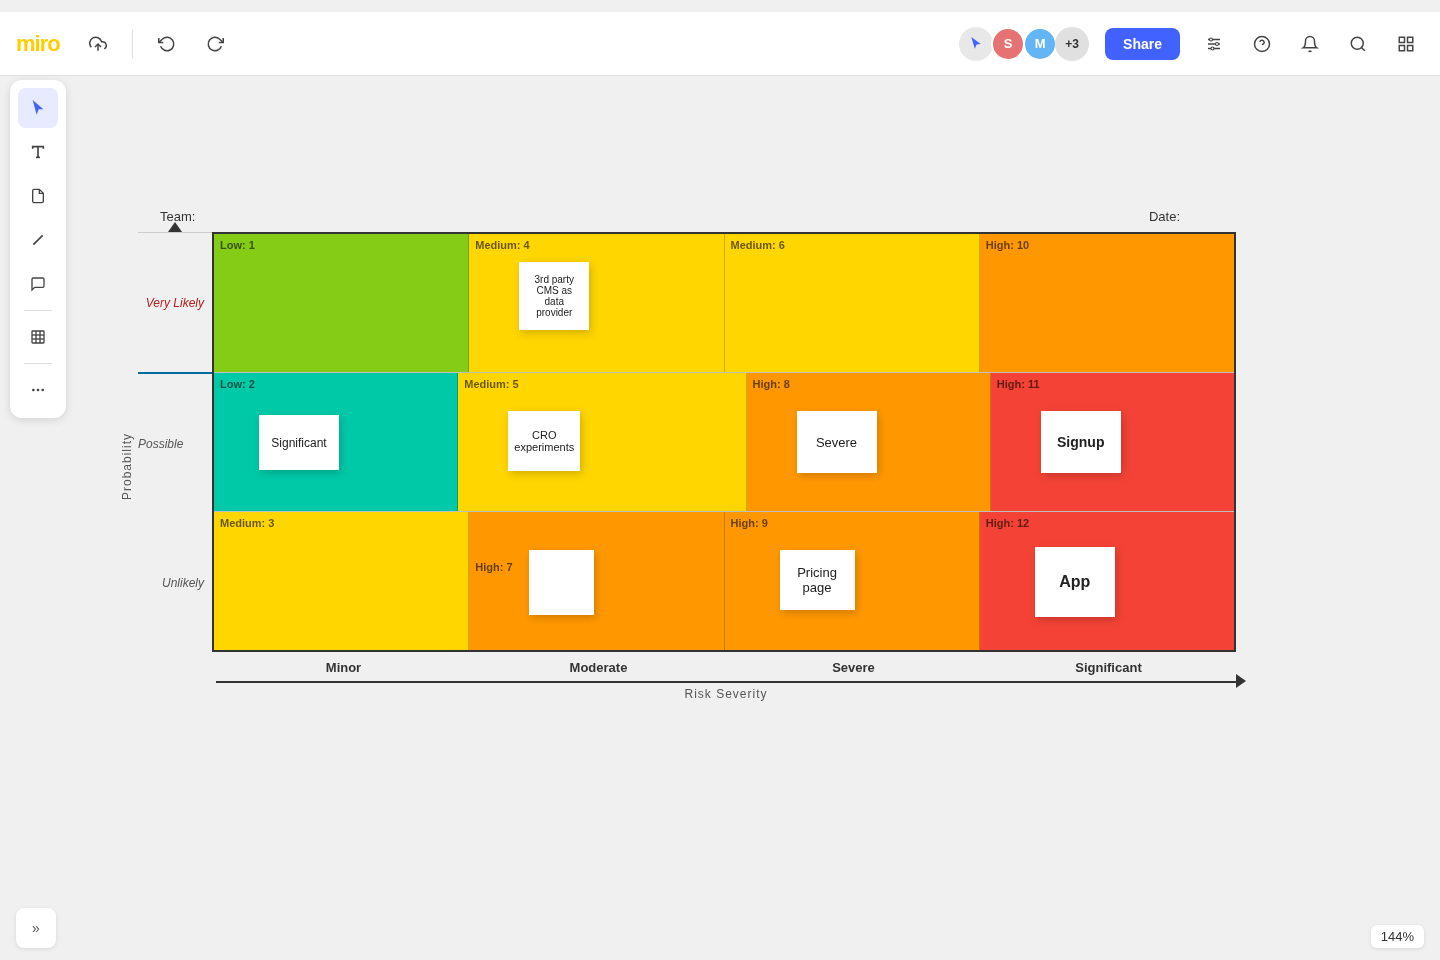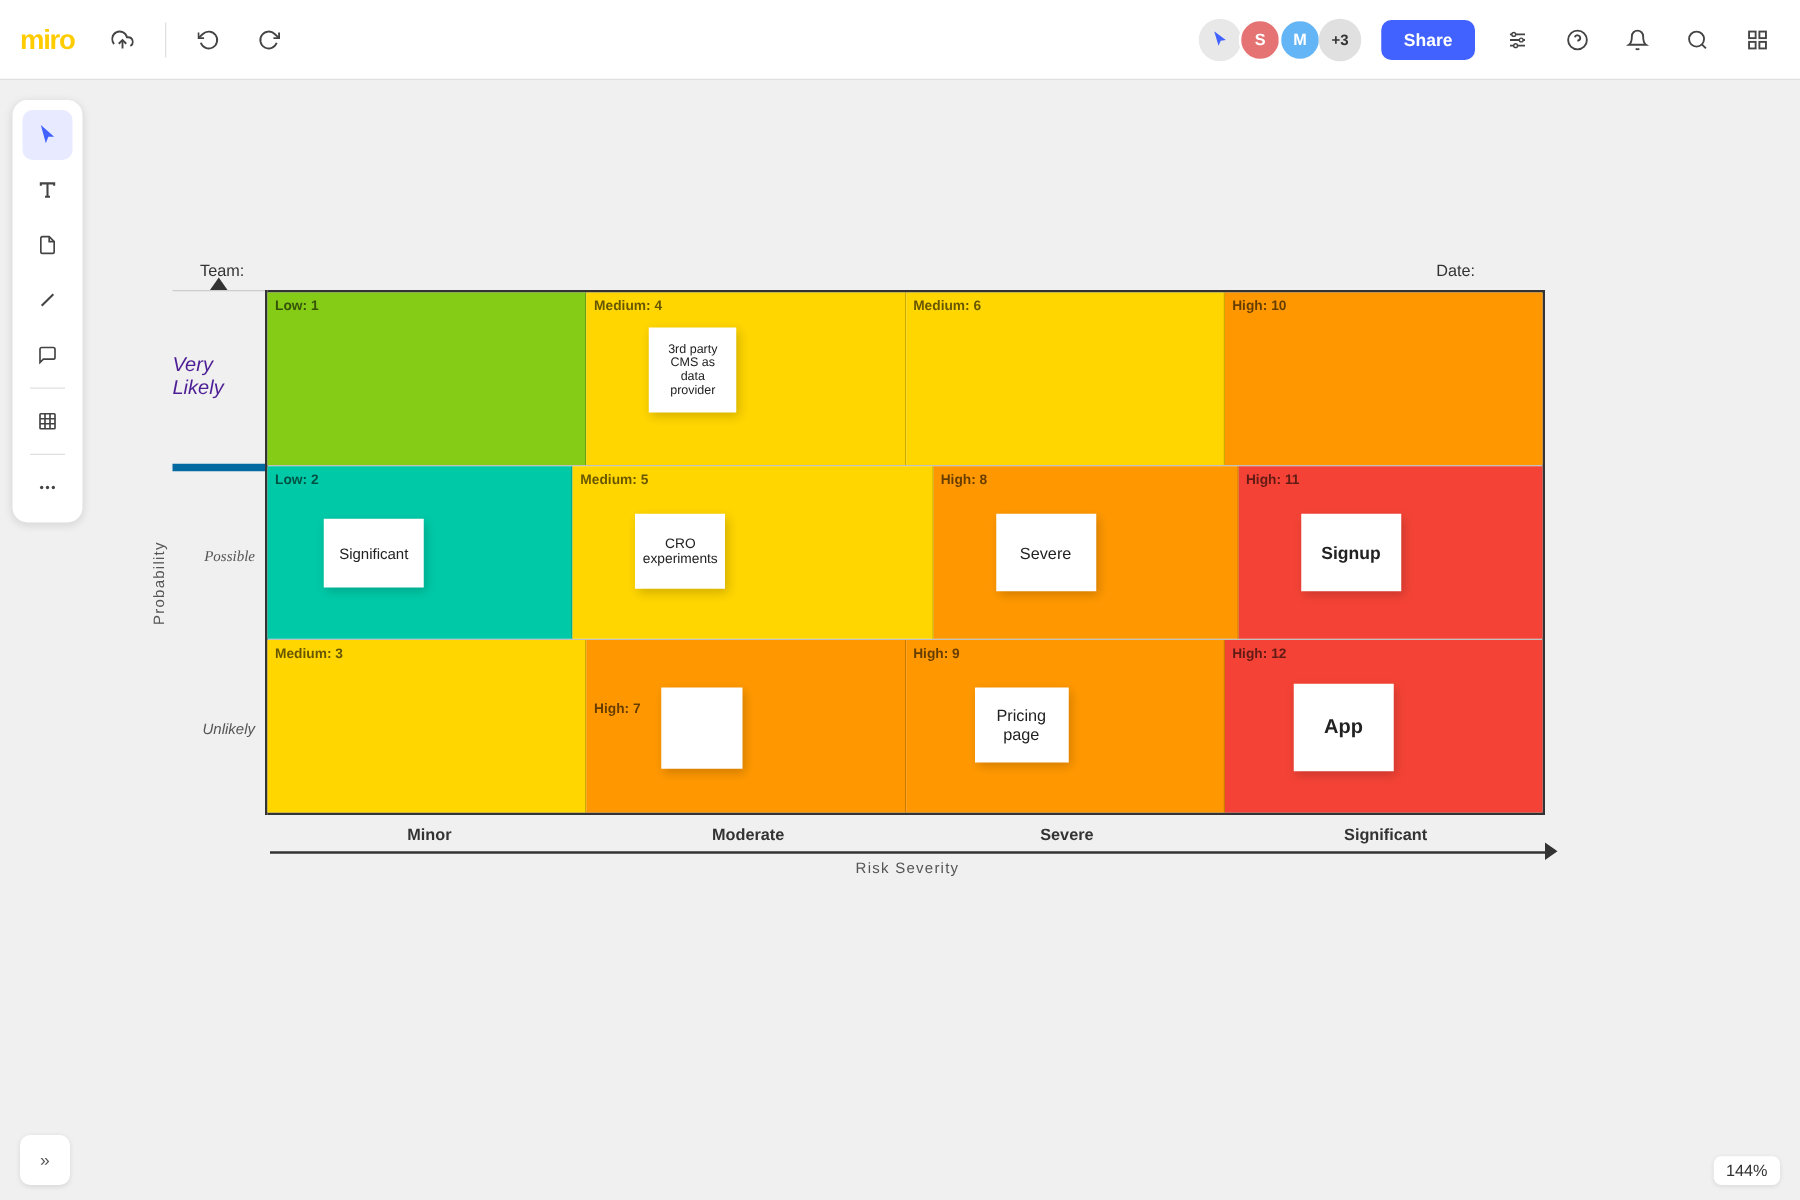--- a/index.html
+++ b/index.html
@@ -7,21 +7,21 @@
       width: 1440px;
       height: 960px;
       overflow: hidden;
       background: #f0f0f0;
       font-family: -apple-system, BlinkMacSystemFont, 'Segoe UI', sans-serif;
     }
 
     
     #topbar {
       position: absolute;
-      top: 0; left: 0; right: 0;
+      top: 12px; left: 0; right: 0;
       height: 64px;
       background: #fff;
       display: flex;
       align-items: center;
       border-bottom: 1px solid #e0e0e0;
       padding: 0 16px;
       gap: 12px;
       z-index: 100;
     }
     .miro-logo {
@@ -340,25 +340,25 @@
       </div>
 
       <div style="display:flex; flex-direction:column;">
 
         <div style="display:flex; flex-direction:row; position:relative;">
 
           <div style="display:flex; flex-direction:column-reverse; width:76px; height:420px; border-right:2px solid #333; position:relative;">
             <div style="flex:1; display:flex; align-items:center; justify-content:flex-end; padding-right:8px;">
               <span style="font-size:12px;color:#555;font-style:italic;">Unlikely</span>
             </div>
-            <div style="flex:1; display:flex; align-items:center; justify-content:flex-end; padding-right:8px; border-top:6px solid #0369a1;font-family:Liberation Serif, serif;">
+            <div style="flex:1; display:flex; align-items:center; padding-right:8px; border-top:2px solid #0369a1;">
               <span style="font-size:12px;color:#555;font-style:italic;">Possible</span>
             </div>
             <div style="flex:1; display:flex; align-items:center; justify-content:flex-end; padding-right:8px; border-top:1px solid #ccc;">
-              <span style="font-size:16px;color:#4c1d95;font-style:italic;">Very Likely</span>
+              <span style="font-size:12px;color:#b91c1c;font-style:italic;">Very Likely</span>
             </div>
 
             <div style="position:absolute; top:-10px; left:50%; transform:translateX(-50%); width:0;height:0;border-left:7px solid transparent;border-right:7px solid transparent;border-bottom:10px solid #333;"></div>
           </div>
 
           <div style="display:flex; flex-direction:column-reverse; width:1022px; height:420px; border:2px solid #333; border-left:none; position:relative;">
 
             <div style="display:flex; flex:1; border-top:1px solid rgba(0,0,0,0.2);">
 
               <div style="flex:1; background:#ffd600; border-right:1px solid rgba(0,0,0,0.2); position:relative; overflow:hidden;">

